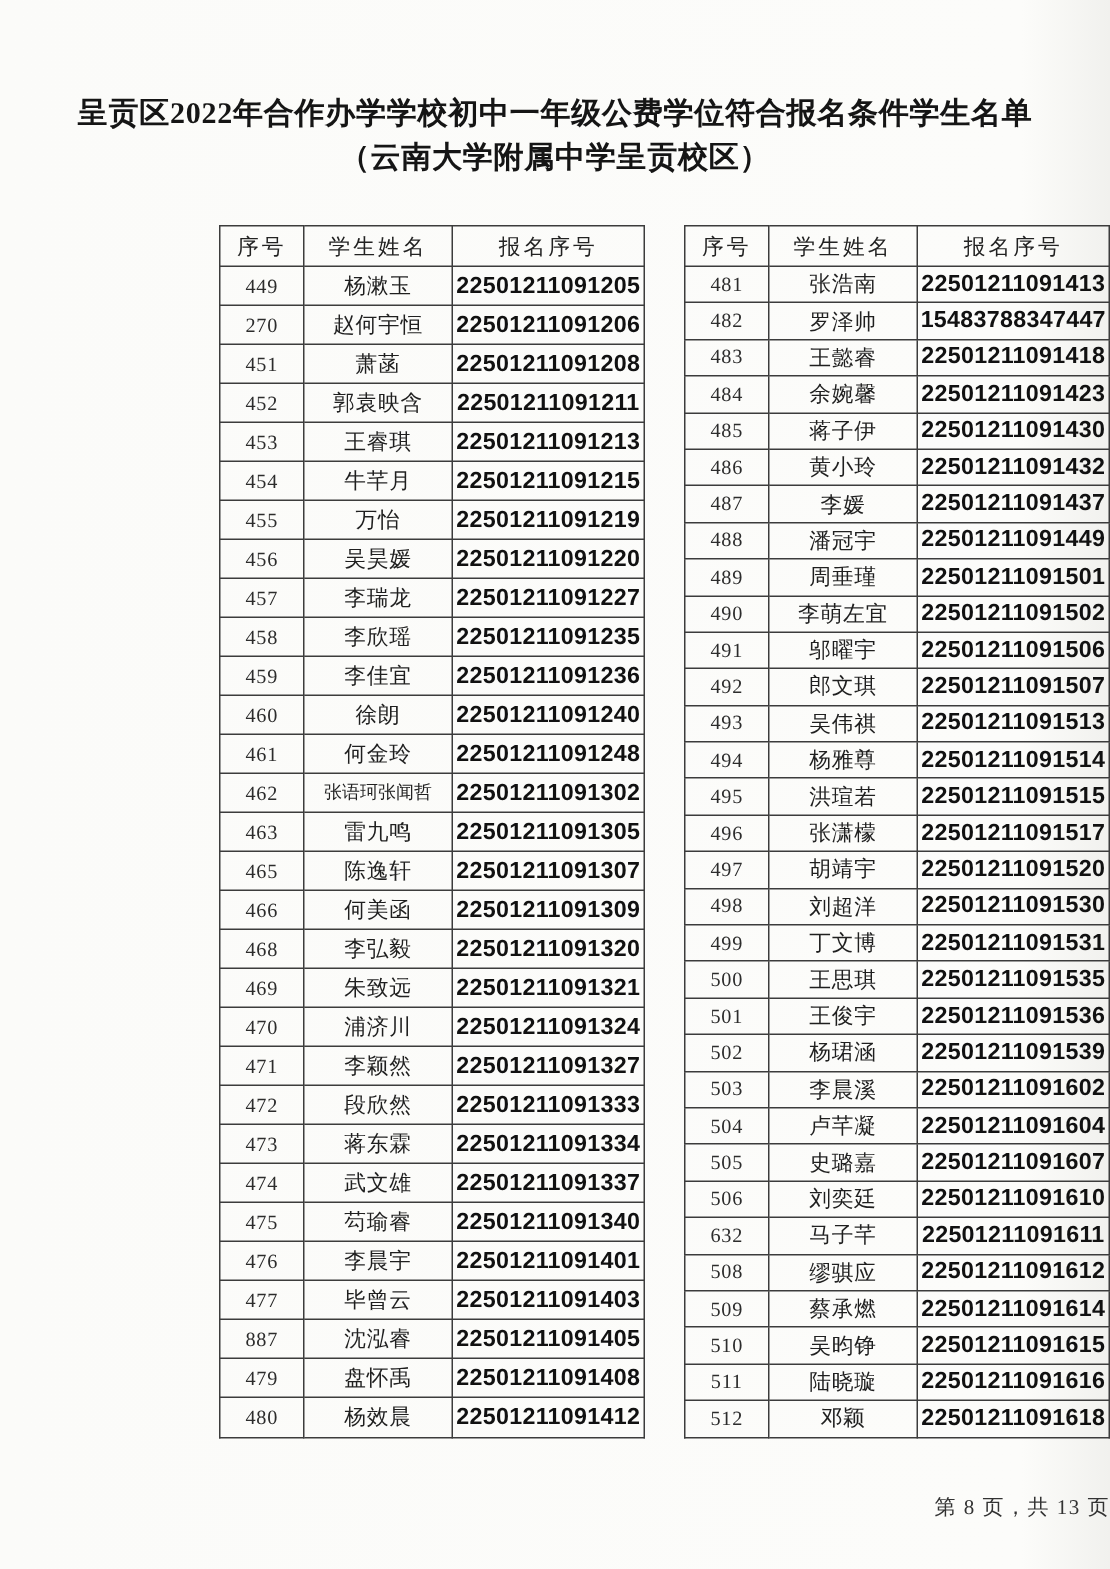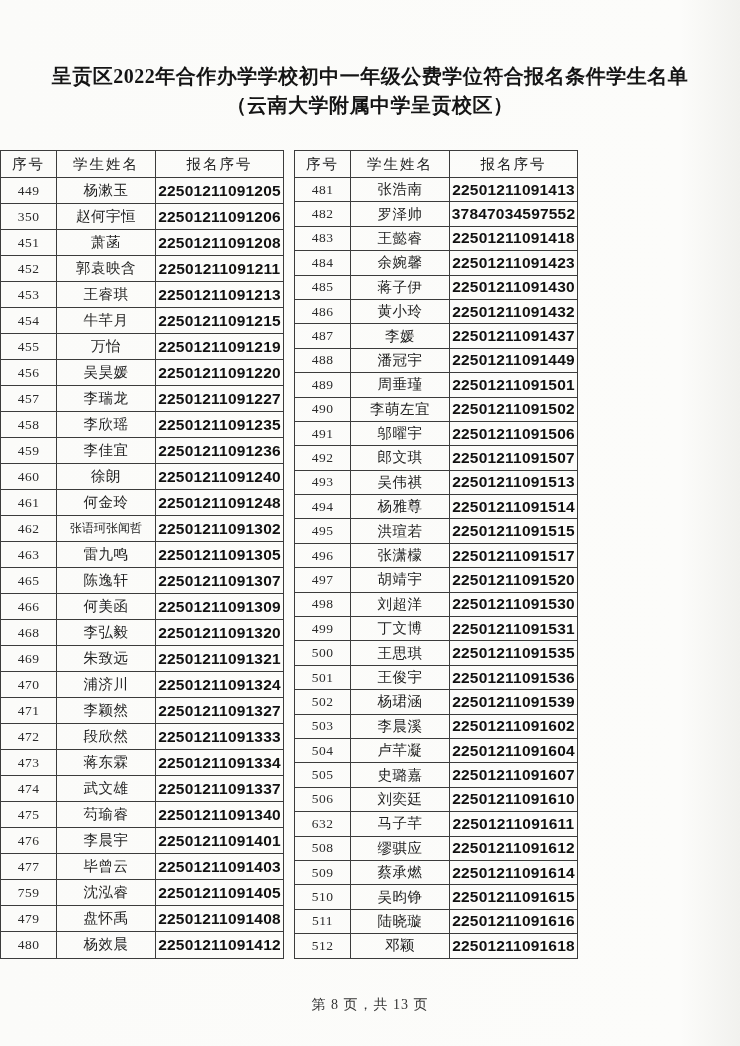--- a/index.html
+++ b/index.html
@@ -21,22 +21,22 @@
   .title-block {
     text-align: center;
     font-weight: bold;
     font-size: 20px;
     line-height: 1.45;
     letter-spacing: 0.5px;
     color: #151515;
   }
   .tables-wrap {
     display: flex;
-    justify-content: flex-start;
-    gap: 10px;
+    justify-content: flex-end;
+    gap: 26px;
     margin-top: 30px;
   }
   table.data-table {
     border-collapse: collapse;
     table-layout: fixed;
     width: 283px;
     background: transparent;
   }
   table.data-table col.c-seq  { width: 56px; }
   table.data-table col.c-name { width: 99px; }
@@ -73,21 +73,21 @@
     font-weight: bold;
     font-size: 15.5px;
     color: #111;
     letter-spacing: 0.2px;
   }
   .footer {
     position: absolute;
     left: 0;
     right: 0;
     bottom: 32px;
-    text-align: center;
+    text-align: right;
     font-size: 14px;
     letter-spacing: 1px;
     color: #333;
   }
 </style>
 </head>
 <body>
 
 <div class="page">
 
@@ -110,21 +110,21 @@
             <th>报名序号</th>
           </tr>
         </thead>
         <tbody>
           <tr>
             <td class="cell-seq">449</td>
             <td class="cell-name">杨漱玉</td>
             <td class="cell-reg">22501211091205</td>
           </tr>
           <tr>
-            <td class="cell-seq">350</td>
+            <td class="cell-seq">270</td>
             <td class="cell-name">赵何宇恒</td>
             <td class="cell-reg">22501211091206</td>
           </tr>
           <tr>
             <td class="cell-seq">451</td>
             <td class="cell-name">萧菡</td>
             <td class="cell-reg">22501211091208</td>
           </tr>
           <tr>
             <td class="cell-seq">452</td>
@@ -240,21 +240,21 @@
             <td class="cell-seq">476</td>
             <td class="cell-name">李晨宇</td>
             <td class="cell-reg">22501211091401</td>
           </tr>
           <tr>
             <td class="cell-seq">477</td>
             <td class="cell-name">毕曾云</td>
             <td class="cell-reg">22501211091403</td>
           </tr>
           <tr>
-            <td class="cell-seq">759</td>
+            <td class="cell-seq">887</td>
             <td class="cell-name">沈泓睿</td>
             <td class="cell-reg">22501211091405</td>
           </tr>
           <tr>
             <td class="cell-seq">479</td>
             <td class="cell-name">盘怀禹</td>
             <td class="cell-reg">22501211091408</td>
           </tr>
           <tr>
             <td class="cell-seq">480</td>
@@ -278,21 +278,21 @@
         </thead>
         <tbody>
           <tr>
             <td class="cell-seq">481</td>
             <td class="cell-name">张浩南</td>
             <td class="cell-reg">22501211091413</td>
           </tr>
           <tr>
             <td class="cell-seq">482</td>
             <td class="cell-name">罗泽帅</td>
-            <td class="cell-reg">37847034597552</td>
+            <td class="cell-reg">15483788347447</td>
           </tr>
           <tr>
             <td class="cell-seq">483</td>
             <td class="cell-name">王懿睿</td>
             <td class="cell-reg">22501211091418</td>
           </tr>
           <tr>
             <td class="cell-seq">484</td>
             <td class="cell-name">余婉馨</td>
             <td class="cell-reg">22501211091423</td>

